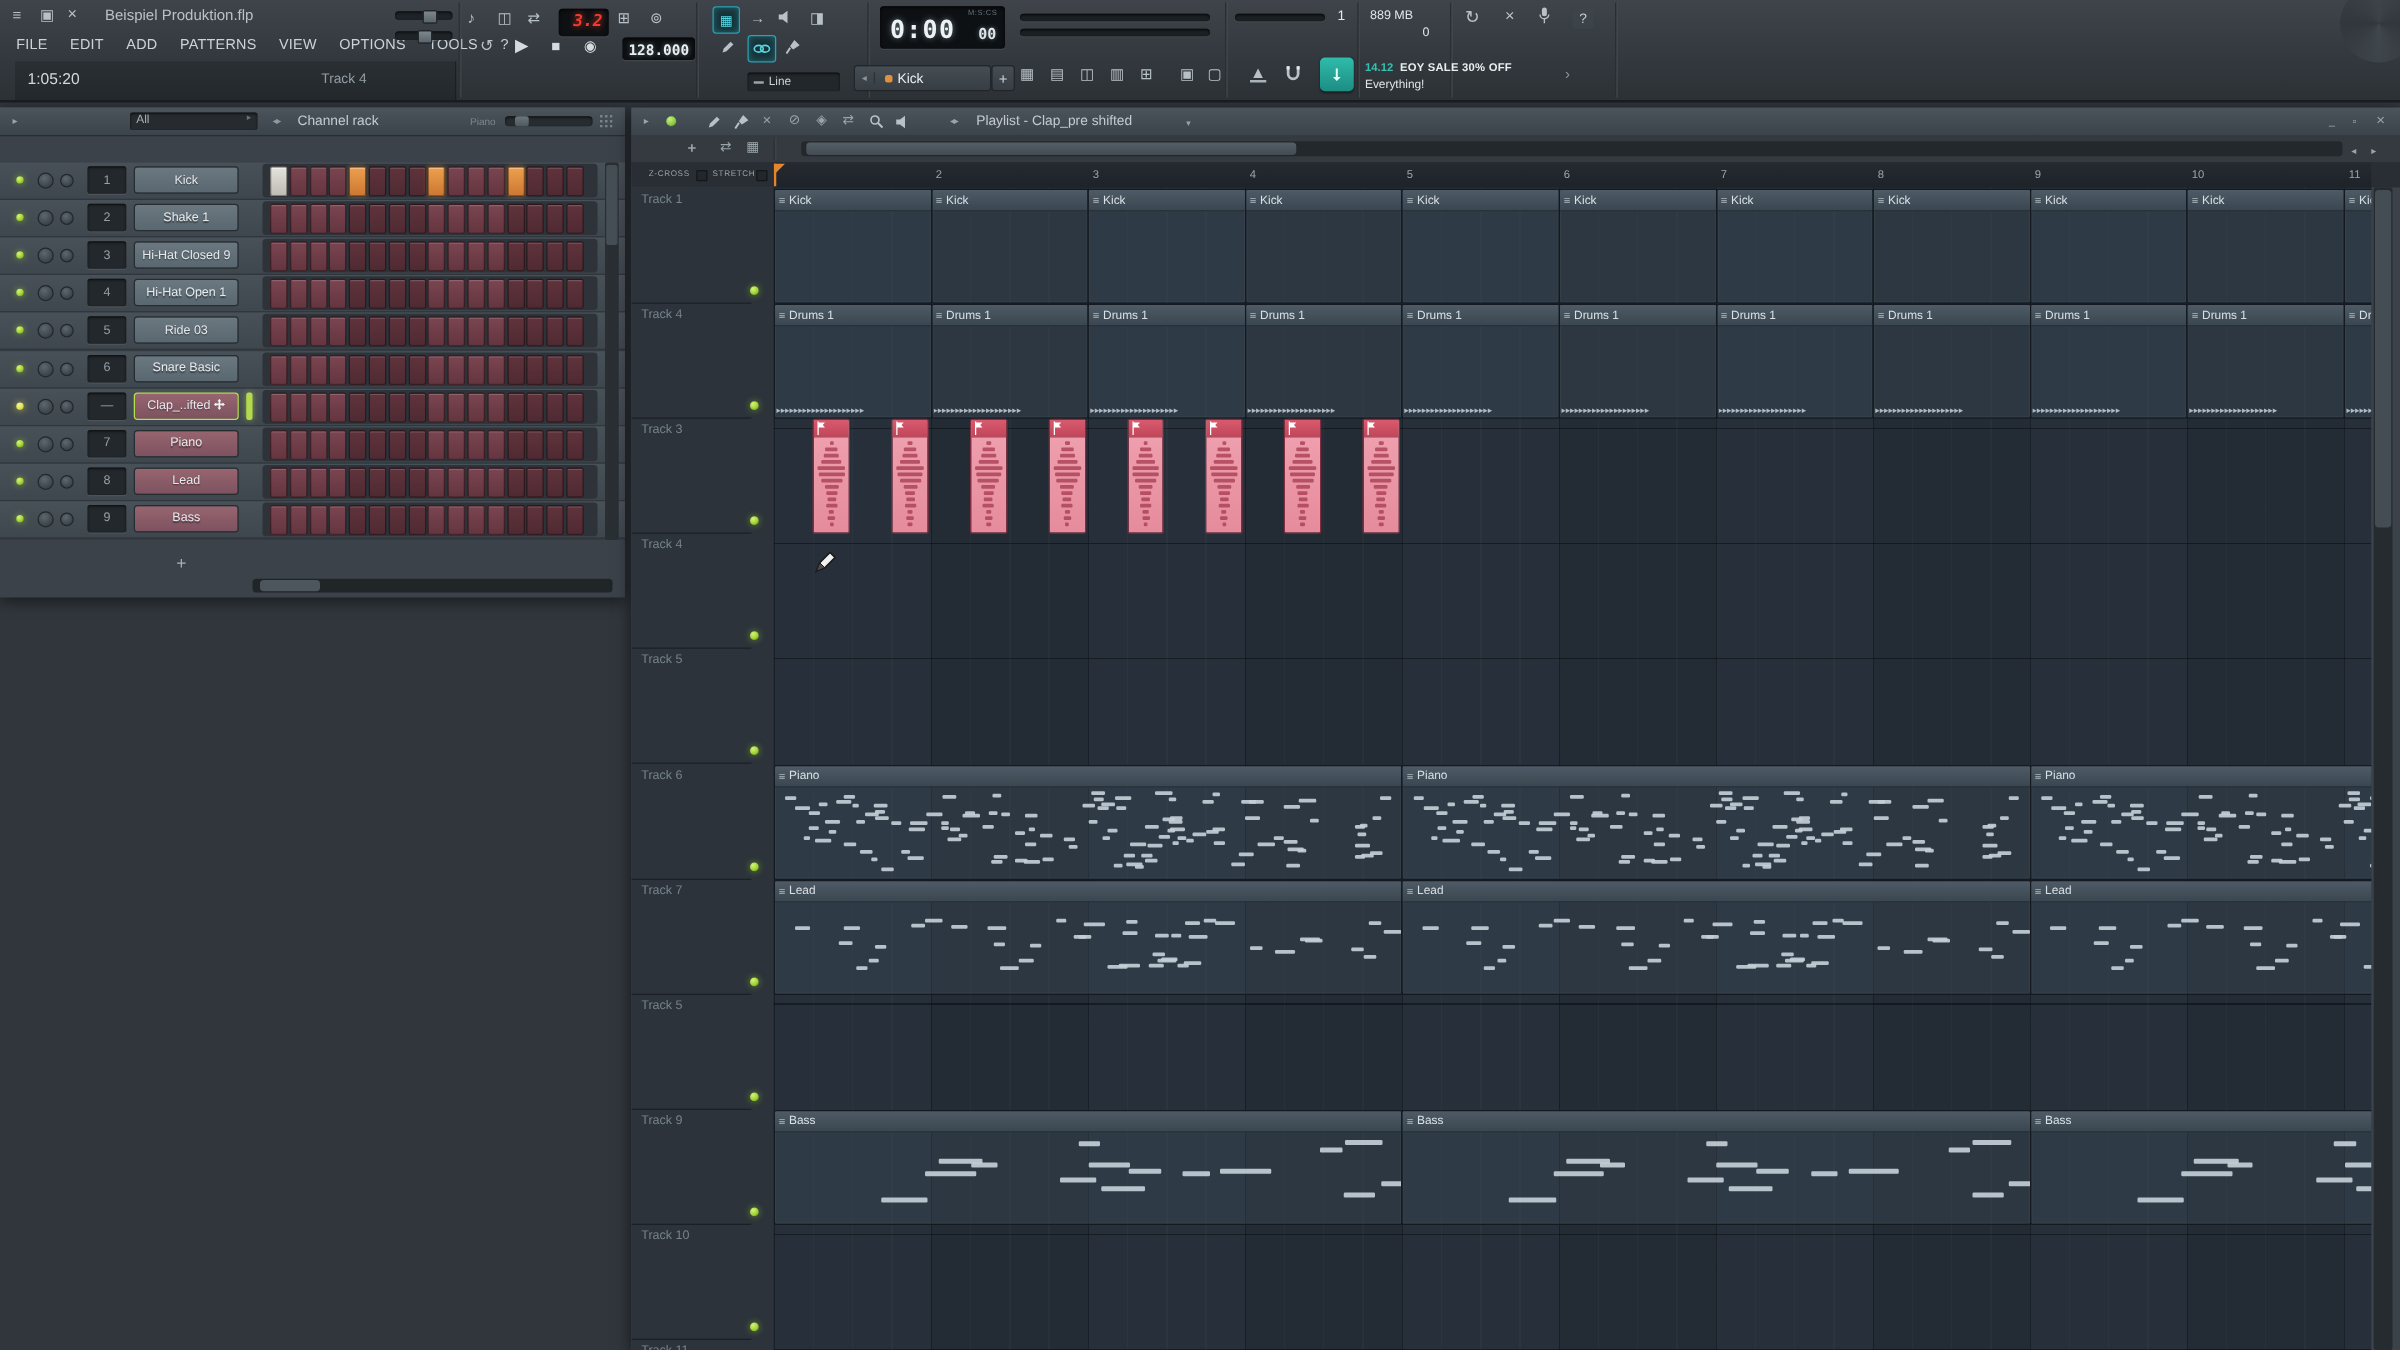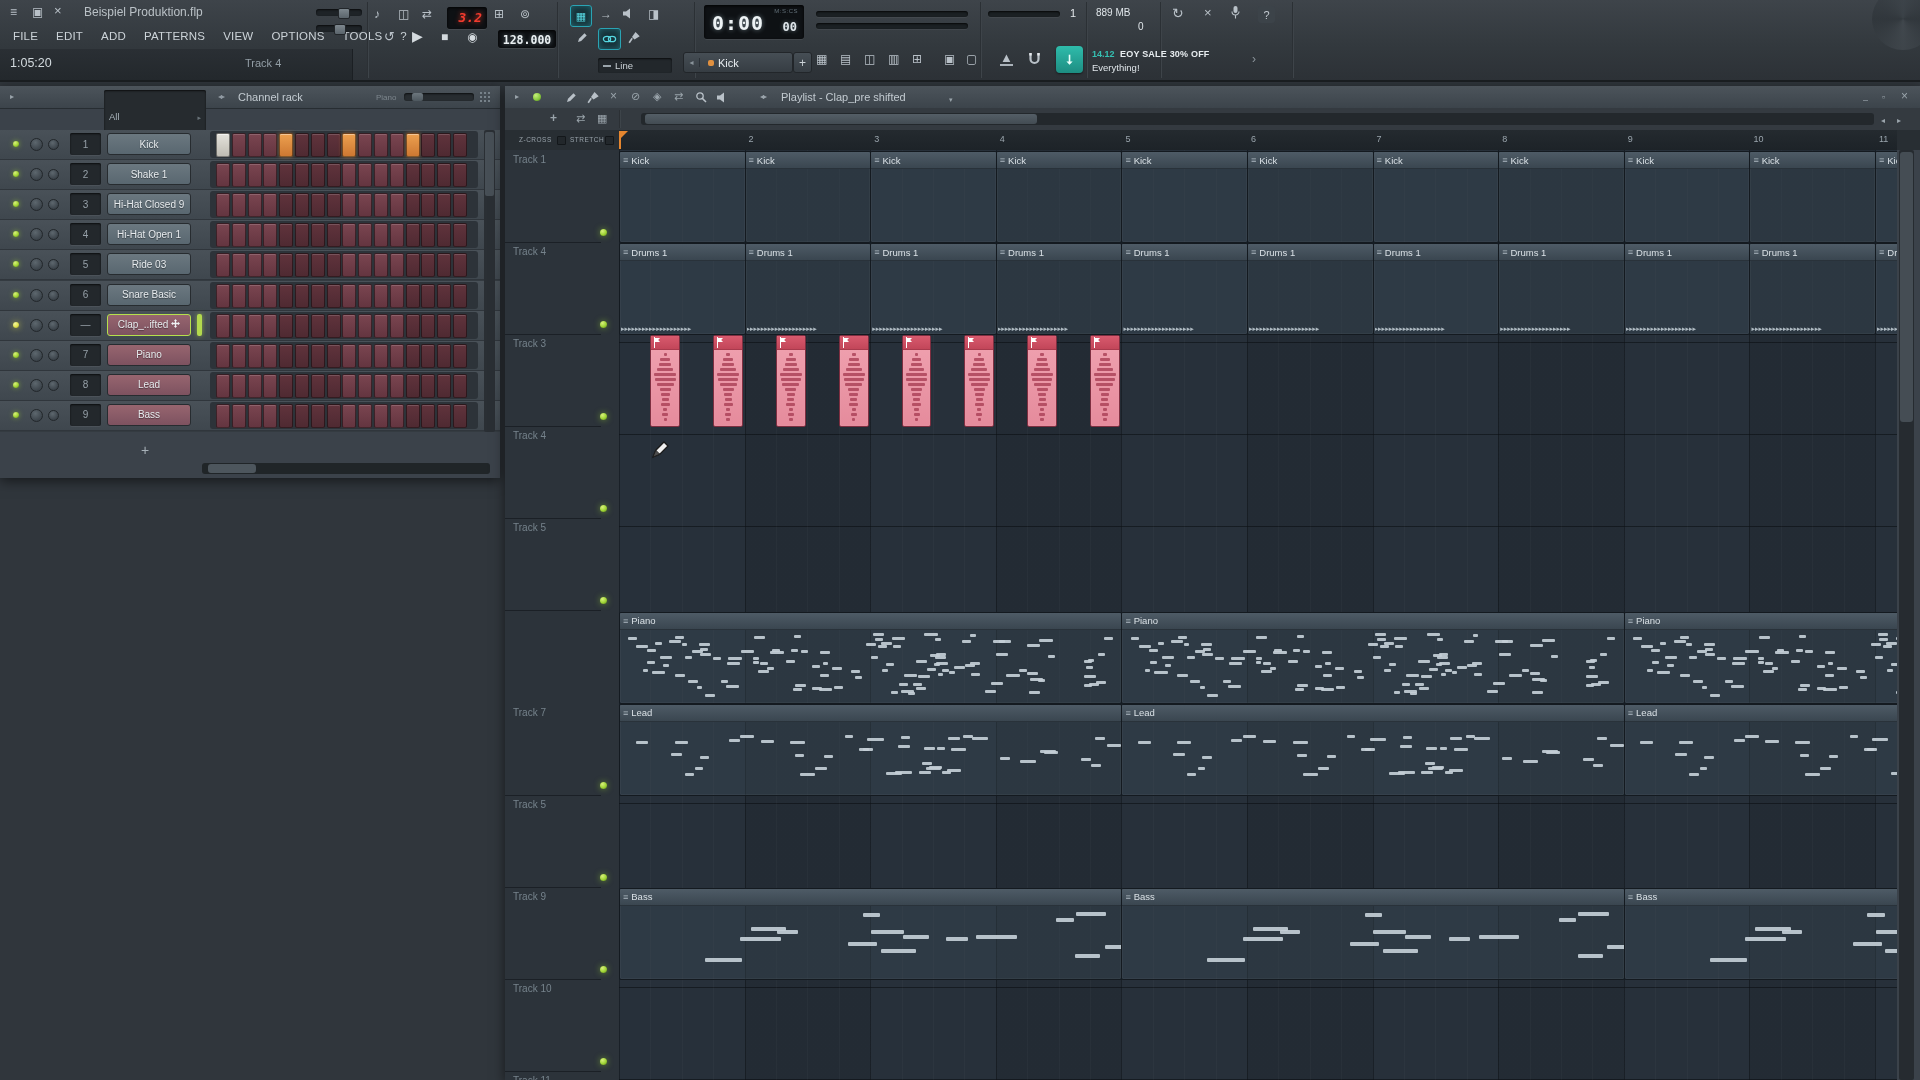--- a/index.html
+++ b/index.html
@@ -9,21 +9,21 @@
 
   
   #topbar{position:absolute;left:0;top:0;width:1920px;height:80px;
     background:linear-gradient(#3e444a,#33393e 55%,#2c3136);border-bottom:2px solid #191d20;overflow:hidden;z-index:50;}
   .vsep{position:absolute;top:2px;bottom:2px;width:2px;background:linear-gradient(90deg,#22262a,#474e54);}
   .tb-ic{position:absolute;color:#b9c1c8;font-size:12px;line-height:12px;cursor:default;}
   .tb-btn{position:absolute;display:flex;align-items:center;justify-content:center;color:#c3cad0;}
   #win-title{position:absolute;left:84px;top:5px;font-size:12px;color:#bac1c6;}
   #menubar{position:absolute;left:4px;top:26px;height:20px;display:flex;align-items:center;}
   .menu-item{padding:0 9px;font-size:11.5px;color:#ccd3d8;letter-spacing:.2px;}
-  #hintpanel{position:absolute;left:0;top:49px;width:352px;height:31px;
+  #hintpanel{position:absolute;left:12px;top:49px;width:352px;height:31px;
     background:linear-gradient(#2a2f34,#23282c);border-right:1px solid #1b1f23;}
   #hint-pos{position:absolute;left:10px;top:7px;font-size:12.5px;color:#d2d9dd;}
   #hint-detail{position:absolute;left:245px;top:8px;font-size:11px;color:#939ea6;}
   .mini-slider{position:absolute;width:46px;height:7px;background:#1e2327;border-radius:3px;box-shadow:inset 0 1px 2px rgba(0,0,0,.7);}
   .mini-slider .kn{position:absolute;top:-1px;width:10px;height:9px;background:linear-gradient(#7d878e,#5a646b);border-radius:2px;border:1px solid #22262a;}
   .lcd{background:#0e1114;border-radius:3px;box-shadow:inset 0 1px 3px rgba(0,0,0,.9),0 1px 0 rgba(255,255,255,.07);}
   #cpu-panel{left:447px;top:7px;width:40px;height:22px;}
   #cpu-panel span{position:absolute;right:5px;top:3px;font:italic bold 13px "DejaVu Sans Mono",monospace;color:#f23b2e;text-shadow:0 0 5px rgba(242,60,40,.8);}
   #time-panel{left:704px;top:5px;width:100px;height:34px;}
   .lcd-main{position:absolute;left:8px;top:6px;font:bold 20px "DejaVu Sans Mono",monospace;color:#edf2f4;letter-spacing:1px;text-shadow:0 0 5px rgba(210,240,255,.45);}
@@ -57,21 +57,21 @@
   
   .window{position:absolute;background:#3b424a;box-shadow:0 3px 12px rgba(0,0,0,.55);}
   .win-title{position:absolute;left:0;top:0;right:0;height:22px;
     background:linear-gradient(#4c545b,#3c444b);border-bottom:1px solid #272d32;}
   .wt-ic{position:absolute;top:4px;color:#9aa4ab;font-size:10px;line-height:13px;}
   .win-name{position:absolute;top:5px;font-size:11px;color:#c3cbd1;}
 
   
   #rack{left:0;top:86px;width:500px;height:392px;}
   #all-box{position:absolute;left:104px;top:4px;width:92px;height:14px;background:#262b2f;border-radius:2px;
-    box-shadow:inset 0 1px 2px rgba(0,0,0,.7);display:flex;align-items:flex-end;justify-content:space-between;padding:18px 5px;}
+    box-shadow:inset 0 1px 2px rgba(0,0,0,.7);display:flex;align-items:flex-start;justify-content:space-between;padding:0 5px;}
   #all-box .lbl{font-size:9.5px;color:#a8b2b9;}
   #all-box .tri{font-size:7px;color:#6a747b;}
   #rack-ic{position:absolute;left:218px;top:6px;font-size:8px;color:#8f99a1;letter-spacing:-1px;}
   #rack .win-name{left:238px;}
   #swing-lbl{position:absolute;left:376px;top:7px;font-size:8px;color:#7d868d;}
   #swing-slider{position:absolute;left:404px;top:7px;width:70px;height:8px;background:#272c30;border-radius:3px;box-shadow:inset 0 1px 2px rgba(0,0,0,.7);}
   #swing-slider .kn{position:absolute;left:8px;top:0;width:11px;height:8px;background:linear-gradient(#6c767d,#4e585f);border-radius:2px;}
   #rack-rows{position:absolute;left:0;top:44px;width:500px;height:302px;background:#343b41;}
   .rack-row{position:absolute;left:0;width:500px;height:29.1px;background:linear-gradient(#495158,#3f474e);border-bottom:1px solid #30363c;}
   .rack-row::after{content:'';position:absolute;left:210px;width:268px;top:1px;bottom:1px;background:#2d3339;border-radius:3px;}
@@ -691,20 +691,24 @@
         <div class="tr-label" style="top: 184.2px; height: 92.1px;">
           <span class="tr-name">Track 3</span>
           <span class="tr-led"></span>
         </div>
         <div class="tr-label" style="top: 276.3px; height: 92.1px;">
           <span class="tr-name">Track 4</span>
           <span class="tr-led"></span>
         </div>
         <div class="tr-label" style="top: 368.4px; height: 92.1px;">
           <span class="tr-name">Track 5</span>
+          <span class="tr-led"></span>
+        </div>
+        <div class="tr-label" style="top: 460.5px; height: 92.1px;">
+          <span class="tr-name">Track 6</span>
           <span class="tr-led"></span>
         </div>
         <div class="tr-label" style="top: 552.6px; height: 92.1px;">
           <span class="tr-name">Track 7</span>
           <span class="tr-led"></span>
         </div>
         <div class="tr-label" style="top: 644.7px; height: 92.1px;">
           <span class="tr-name">Track 5</span>
           <span class="tr-led"></span>
         </div>

